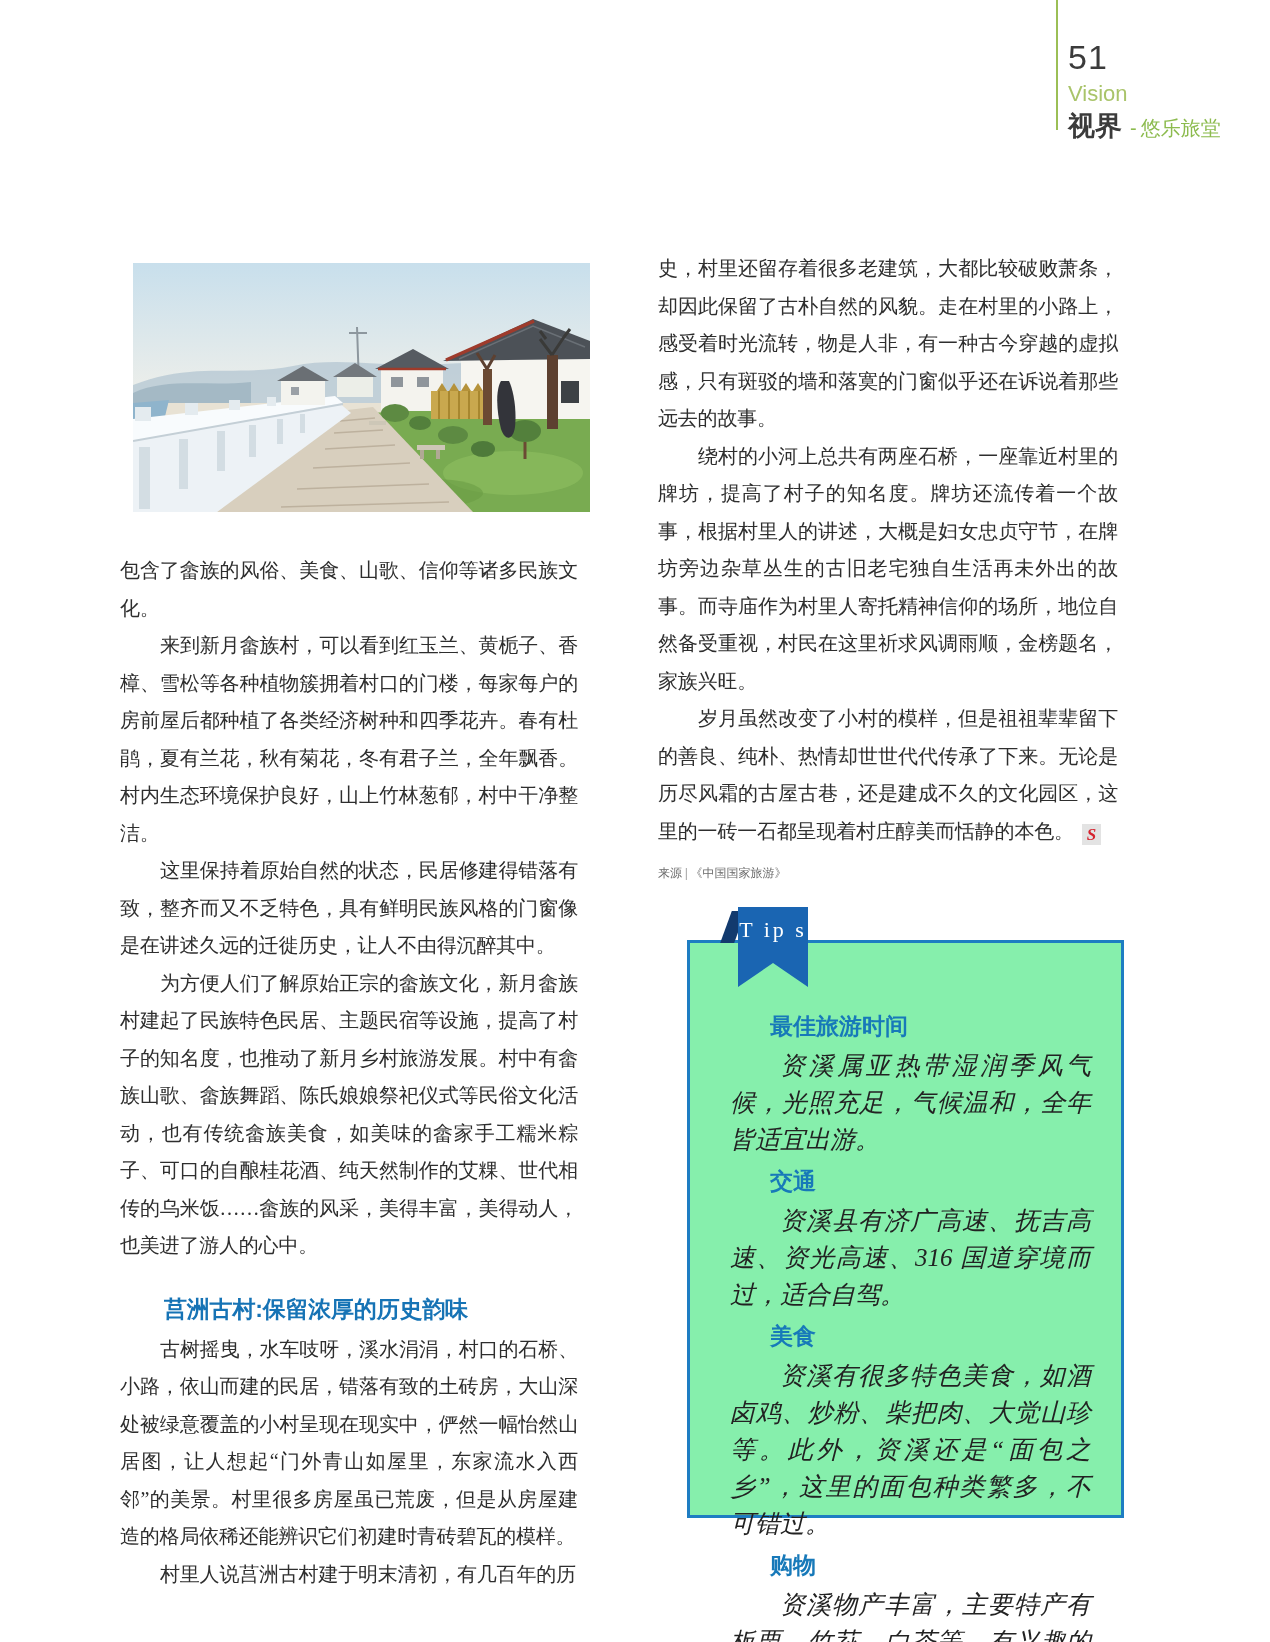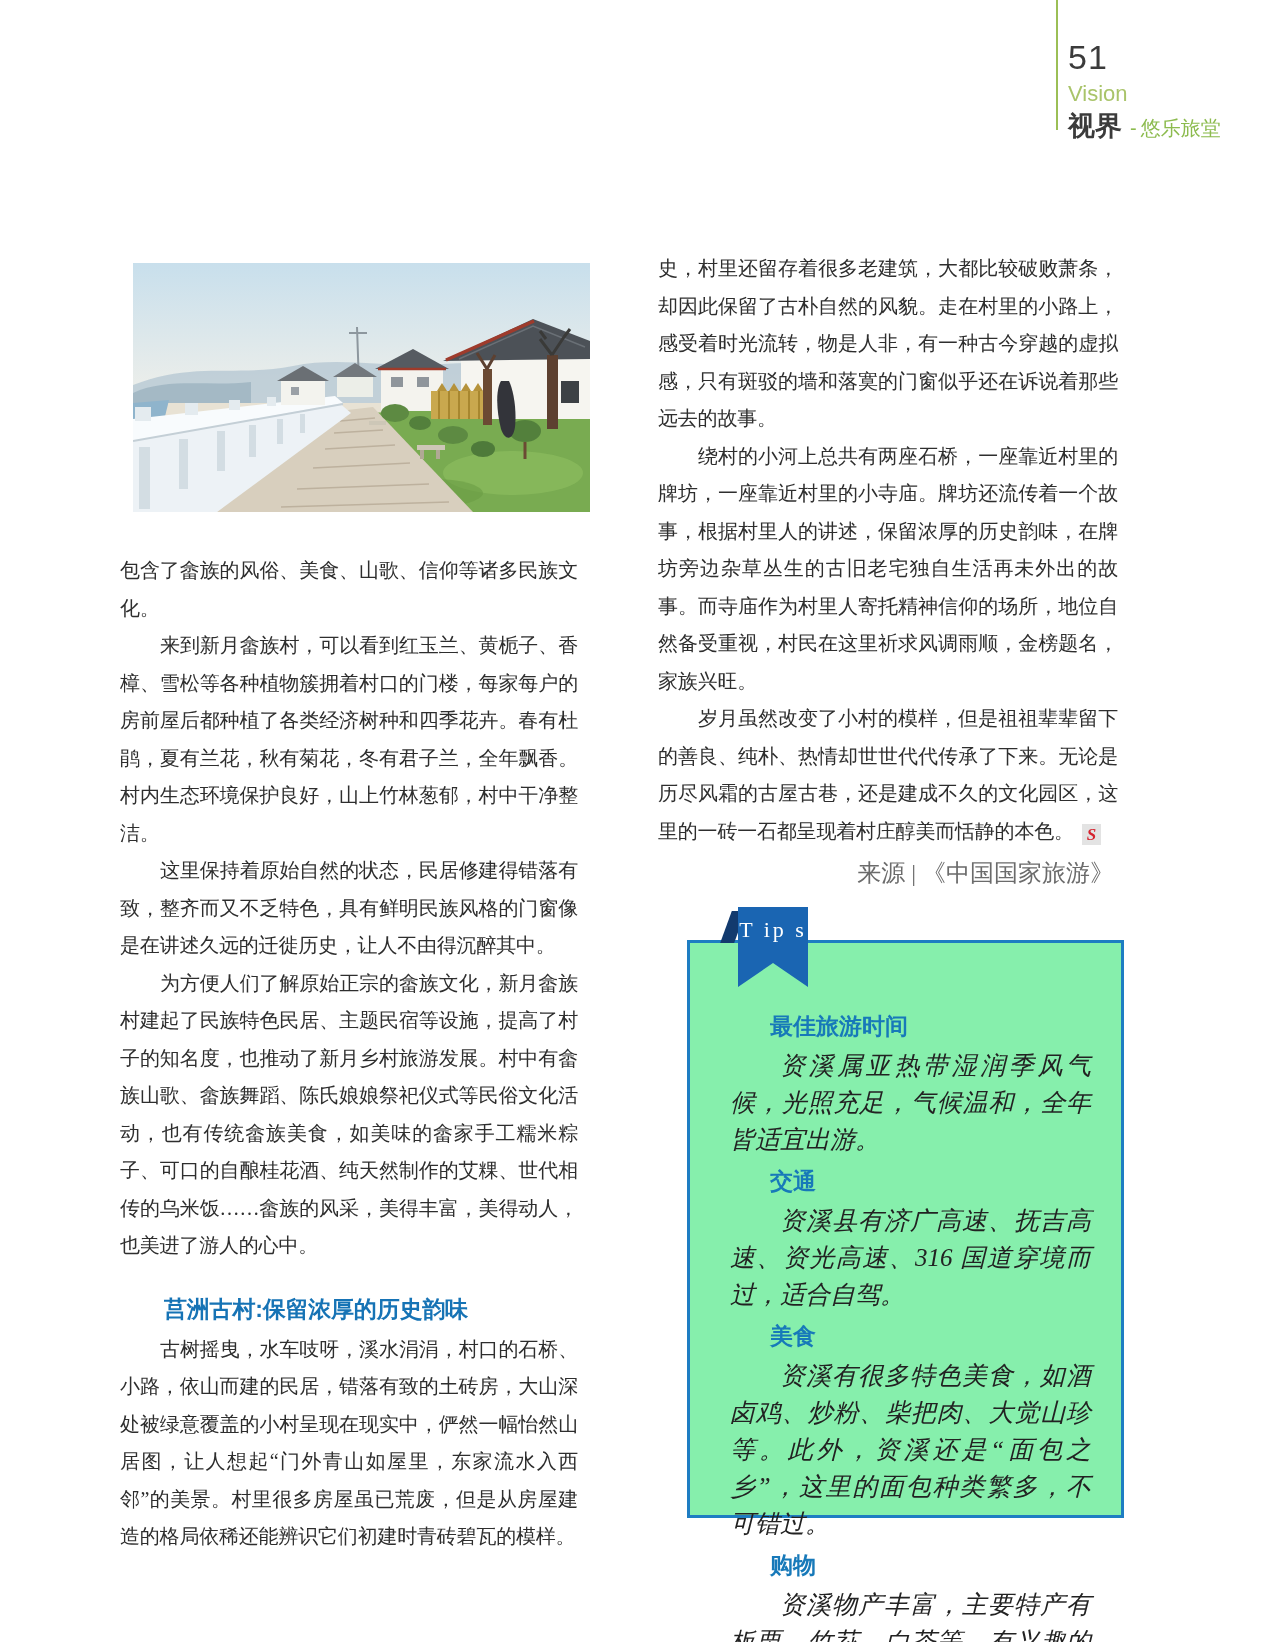--- a/index.html
+++ b/index.html
@@ -32,21 +32,21 @@
   .subhead{
     font-family:"Liberation Sans",sans-serif;font-weight:bold;font-size:23px;color:#1673b5;
     margin:28px 0 6px 0 !important;padding-left:44px;text-align:left;line-height:32px;
   }
   .endmark{
     display:inline-block;width:19px;height:21px;background:#e3e3e3;color:#d5232e;
     font-family:"Liberation Serif",serif;font-style:italic;font-weight:bold;font-size:17px;
     line-height:21px;text-align:center;text-indent:0;margin-left:8px;vertical-align:-2px;
   }
   .source-line{
-    text-align:right;color:#6b6b6b;font-size:24px;margin-top:5px !important;
+    color:#6b6b6b;font-size:12px;margin-top:5px !important;
     letter-spacing:0;padding-right:4px;
   }
   
   .tips{
     position:absolute;left:687px;top:940px;width:437px;height:578px;box-sizing:border-box;
     background:#86efac;border:3px solid #1e7dc2;
   }
   .ribbon{
     position:absolute;left:48px;top:-36px;width:70px;height:80px;background:#1a65b2;
     clip-path:polygon(0 0,100% 0,100% 100%,50% 70%,0 100%);
@@ -167,25 +167,26 @@
     </svg>
   </div>
 
   <div class="col col-left">
     <p>包含了畲族的风俗、美食、山歌、信仰等诸多民族文化。</p>
     <p class="indent">来到新月畲族村，可以看到红玉兰、黄栀子、香樟、雪松等各种植物簇拥着村口的门楼，每家每户的房前屋后都种植了各类经济树种和四季花卉。春有杜鹃，夏有兰花，秋有菊花，冬有君子兰，全年飘香。村内生态环境保护良好，山上竹林葱郁，村中干净整洁。</p>
     <p class="indent">这里保持着原始自然的状态，民居修建得错落有致，整齐而又不乏特色，具有鲜明民族风格的门窗像是在讲述久远的迁徙历史，让人不由得沉醉其中。</p>
     <p class="indent">为方便人们了解原始正宗的畲族文化，新月畲族村建起了民族特色民居、主题民宿等设施，提高了村子的知名度，也推动了新月乡村旅游发展。村中有畲族山歌、畲族舞蹈、陈氏娘娘祭祀仪式等民俗文化活动，也有传统畲族美食，如美味的畲家手工糯米粽子、可口的自酿桂花酒、纯天然制作的艾粿、世代相传的乌米饭……畲族的风采，美得丰富，美得动人，也美进了游人的心中。</p>
     <p class="subhead">莒洲古村:保留浓厚的历史韵味</p>
     <p class="indent">古树摇曳，水车吱呀，溪水涓涓，村口的石桥、小路，依山而建的民居，错落有致的土砖房，大山深处被绿意覆盖的小村呈现在现实中，俨然一幅怡然山居图，让人想起“门外青山如屋里，东家流水入西邻”的美景。村里很多房屋虽已荒废，但是从房屋建造的格局依稀还能辨识它们初建时青砖碧瓦的模样。</p>
+    <p class="indent">村里人说莒洲古村建于明末清初，有几百年的历</p>
   </div>
 
   <div class="col col-right">
     <p>史，村里还留存着很多老建筑，大都比较破败萧条，却因此保留了古朴自然的风貌。走在村里的小路上，感受着时光流转，物是人非，有一种古今穿越的虚拟感，只有斑驳的墙和落寞的门窗似乎还在诉说着那些远去的故事。</p>
-    <p class="indent">绕村的小河上总共有两座石桥，一座靠近村里的牌坊，一座靠近村里的小寺庙。牌坊还流传着一个故事，根据村里人的讲述，保留浓厚的历史韵味，在牌坊旁边杂草丛生的古旧老宅独自生活再未外出的故事。而寺庙作为村里人寄托精神信仰的场所，地位自然备受重视，村民在这里祈求风调雨顺，金榜题名，家族兴旺。</p>
+    <p class="indent">绕村的小河上总共有两座石桥，一座靠近村里的牌坊，提高了村子的知名度。牌坊还流传着一个故事，根据村里人的讲述，大概是妇女忠贞守节，在牌坊旁边杂草丛生的古旧老宅独自生活再未外出的故事。而寺庙作为村里人寄托精神信仰的场所，地位自然备受重视，村民在这里祈求风调雨顺，金榜题名，家族兴旺。</p>
     <p class="indent"><span>岁月虽然改变了小村的模样，但是祖祖辈辈留下的善良、纯朴、热情却世世代代传承了下来。无论是历尽风霜的古屋古巷，还是建成不久的文化园区，这里的一砖一石都呈现着村庄醇美而恬静的本色。</span><span class="endmark">S</span></p>
     <p class="source-line">来源 |  《中国国家旅游》</p>
   </div>
 
   <div class="tips">
     <div class="ribbon-fold"></div>
     <div class="ribbon">T ip s</div>
     <div class="tips-content">
       <div class="tip-title">最佳旅游时间</div>
       <p class="tip-body">资溪属亚热带湿润季风气候，光照充足，气候温和，全年皆适宜出游。</p>

